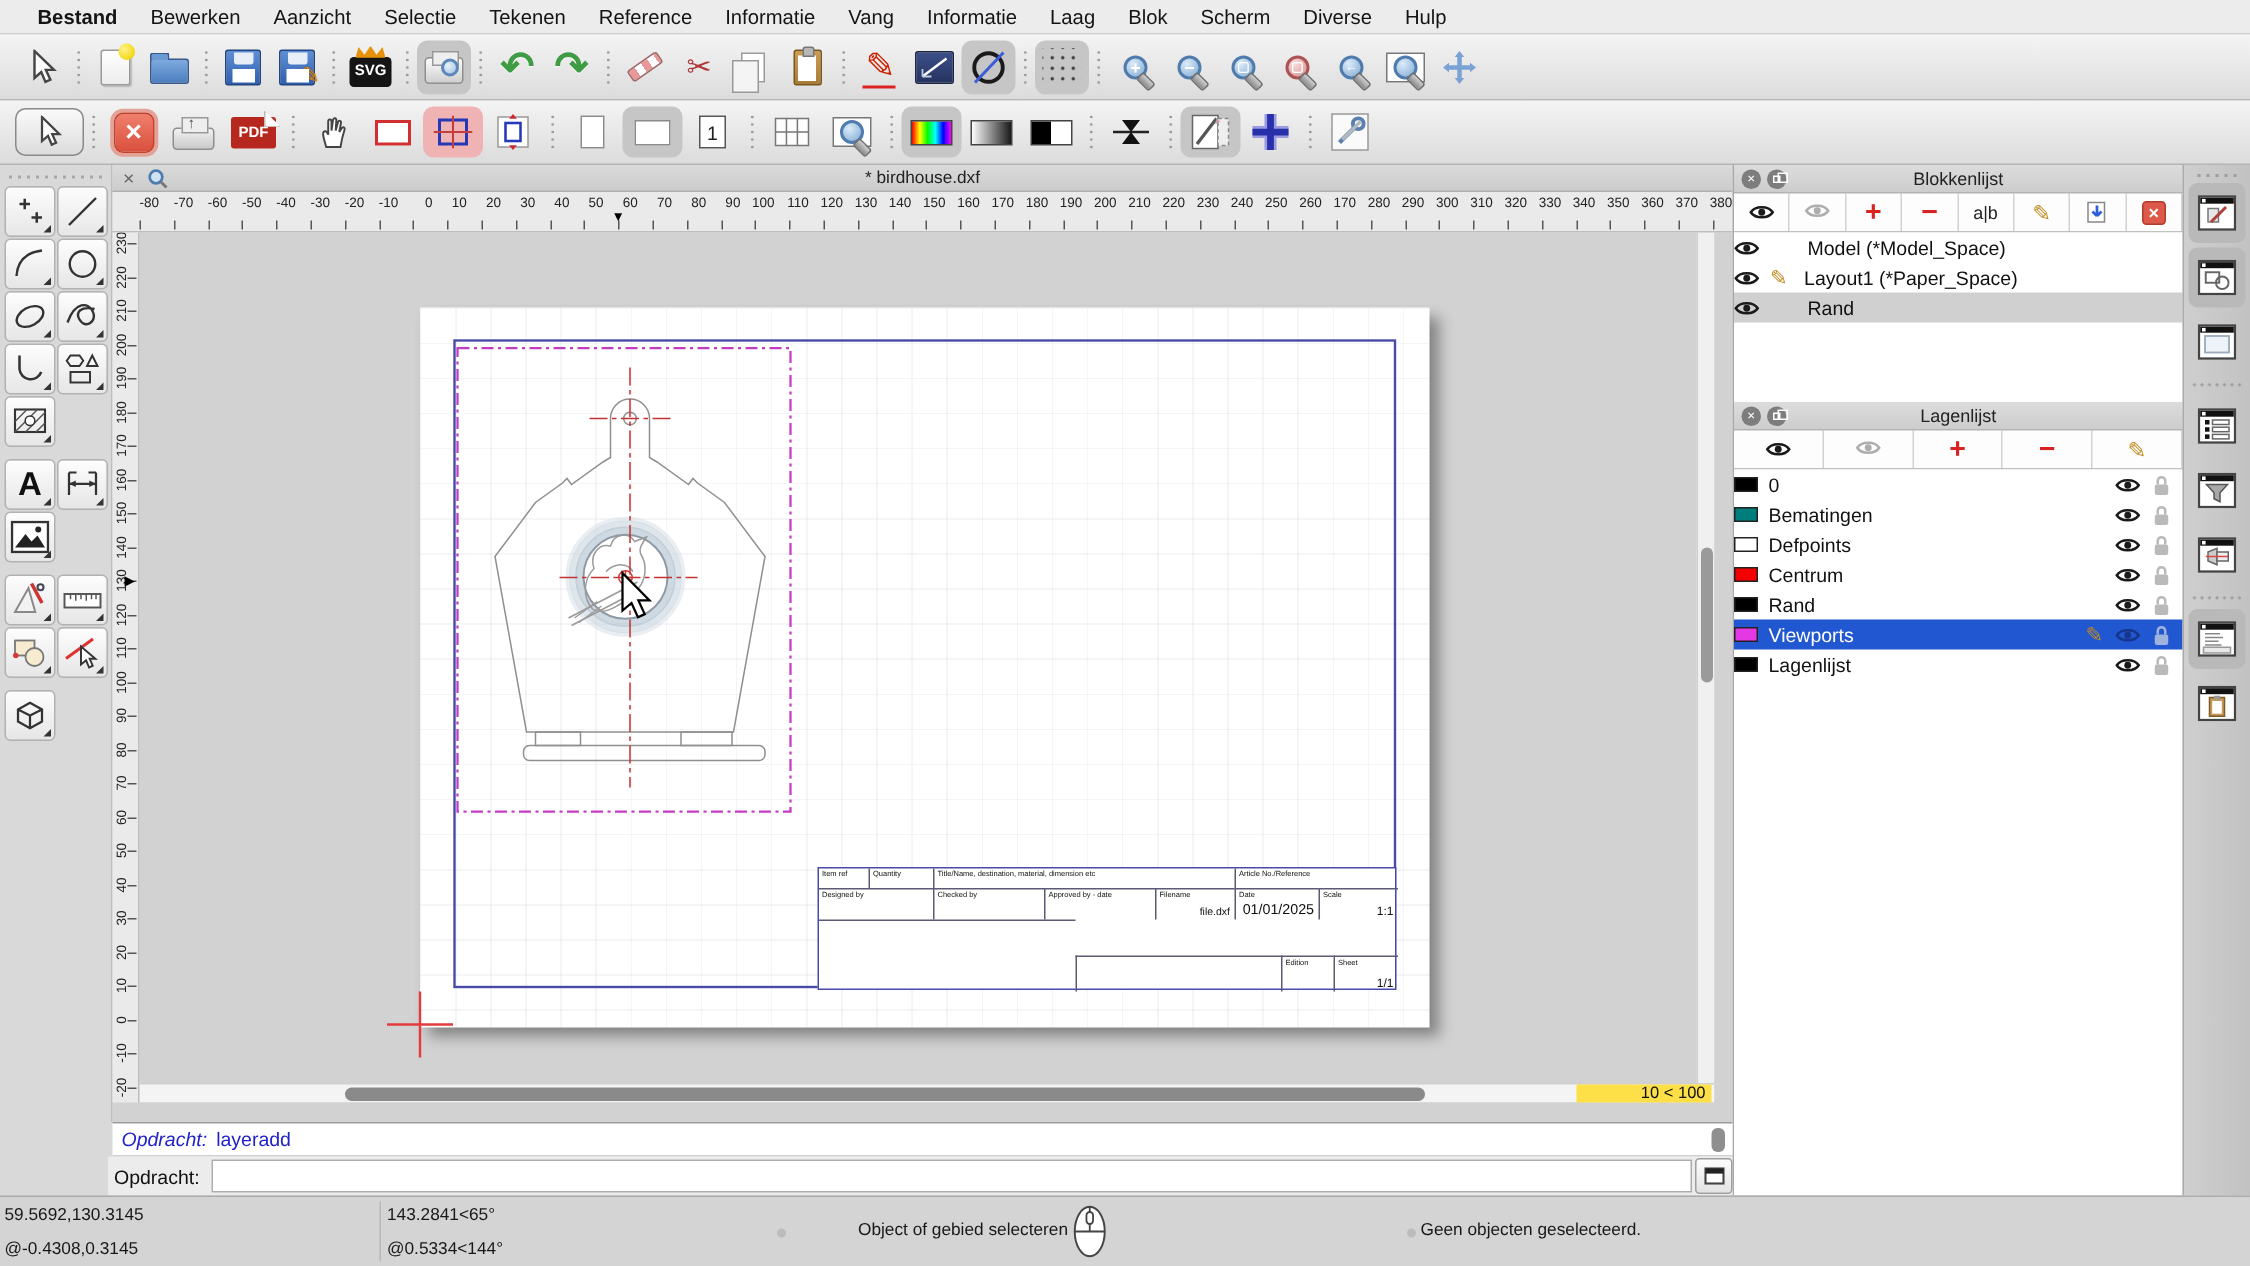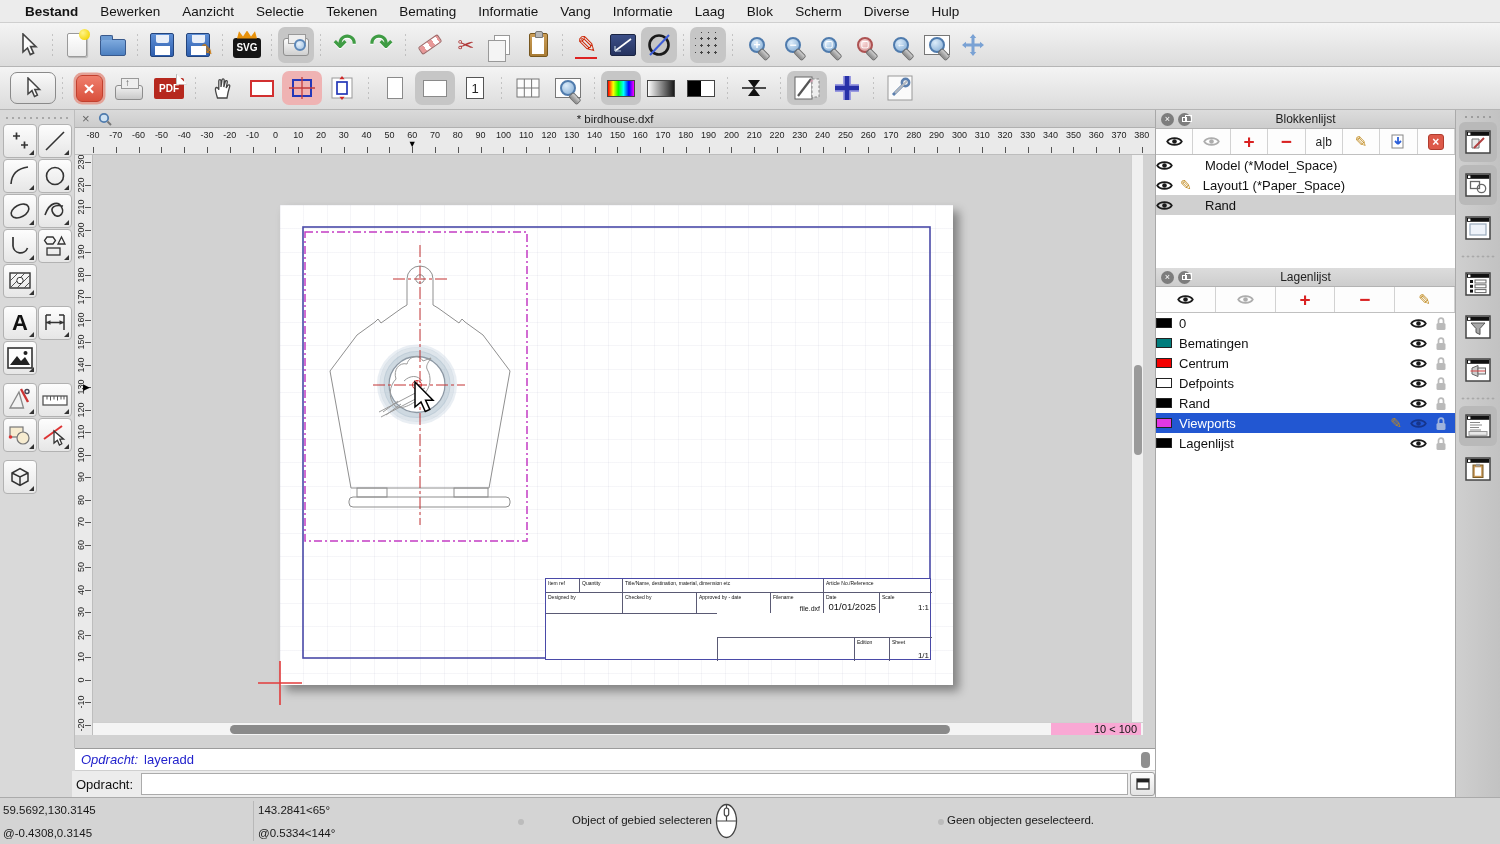--- a/index.html
+++ b/index.html
@@ -122,21 +122,21 @@
   
   #drawing { position:absolute; left:75px; top:110px; width:1080px; height:638px; background:#d2d2d2; }
   #tabbar { position:absolute; left:0; top:0; width:1080px; height:18px;
     background:linear-gradient(#dadada,#cccccc); border-bottom:1px solid #b0b0b0;
     display:flex; align-items:center; font-size:11.5px; color:#333; }
   #tab-close { margin-left:7px; color:#666; font-size:13px; line-height:1; }
   #tab-appicon { margin-left:8px; display:flex; }
   #tab-title { position:absolute; left:0; right:0; text-align:center; color:#222; }
   #hruler { position:absolute; left:0; top:18px; width:1080px; height:27px; background:#eaeaea;
     border-bottom:1px solid #bdbdbd; overflow:hidden; }
-  .hr-label { position:absolute; top:2px; width:26px; margin-left:-13px; text-align:center; font-size:9px; color:#222; }
+  .hr-label { position:absolute; top:2px; width:26px; margin-left:-13px; text-align:right; font-size:9px; color:#222; }
   .hr-tick { position:absolute; bottom:1px; width:1px; height:6px; background:#555; }
   .hr-marker { position:absolute; top:11px; margin-left:-4.5px; font-size:9px; color:#000; }
   #vruler { position:absolute; left:0; top:45px; width:18px; height:580px; background:#eaeaea;
     border-right:1px solid #bdbdbd; overflow:hidden; }
   .vr-label { position:absolute; left:-3px; width:18px; height:10px; font-size:9px; color:#222;
     transform:rotate(-90deg); text-align:center; }
   .vr-tick { position:absolute; right:1px; height:1px; width:6px; background:#555; }
   .vr-marker { position:absolute; left:8px; font-size:9px; color:#000; }
   #canvas { position:absolute; left:18px; top:45px; width:1050px; height:580px; background:#d2d2d2; overflow:hidden; }
   #paper { position:absolute; left:187px; top:50px; width:673px; height:480px; background:#fff;
@@ -145,21 +145,21 @@
       repeating-linear-gradient(to right, rgba(90,90,140,.06) 0 1px, transparent 1px 23.4px),
       repeating-linear-gradient(to bottom, rgba(90,90,140,.06) 0 1px, transparent 1px 23.4px); }
   #draw-svg { position:absolute; left:0; top:0; overflow:visible; }
   #vscroll { position:absolute; right:0; top:0; width:12px; height:567px; background:#f0f0f0;
     border-left:1px solid #cfcfcf; }
   #vscroll .thumb { position:absolute; left:2px; top:210px; width:8px; height:90px; background:#9a9a9a; border-radius:4px; }
   #hscrollrow { position:absolute; left:0; bottom:0; width:1050px; height:13px; background:#f4f4f4;
     border-top:1px solid #cfcfcf; }
   #hscroll { position:absolute; left:0; top:0; width:965px; height:13px; }
   #hscroll .thumb { position:absolute; left:137px; top:2px; width:720px; height:9px; background:#8a8a8a; border-radius:5px; }
-  #gridchip { position:absolute; right:2px; top:0; width:90px; height:13px; background:#f9a8d4;
+  #gridchip { position:absolute; right:2px; top:0; width:90px; height:13px; background:#fde047;
     font-size:11px; color:#111; text-align:right; padding-right:4px; line-height:13px; }
 
   
   #titleblock { position:absolute; left:265px; top:373px; width:386px; height:82px; background:#fff;
     border:1px solid #4a4aa8; font-size:5px; color:#111; }
   .tbc { position:absolute; border-left:1px solid #5a5a74; border-top:1px solid #5a5a74; padding:1px 2px; overflow:hidden; }
   .tbc.nl { border-left:none; } .tbc.nt { border-top:none; }
   .tbv { position:absolute; right:3px; bottom:1px; font-size:8px; }
   #tb-title-cell { font-size:14px; padding:2px 0 0 5px; }
 
@@ -234,21 +234,21 @@
 <body>
 
 <div id="app">
 
   <div id="menubar">
       <div class="menu-item">Bestand</div>
       <div class="menu-item">Bewerken</div>
       <div class="menu-item">Aanzicht</div>
       <div class="menu-item">Selectie</div>
       <div class="menu-item">Tekenen</div>
-      <div class="menu-item">Bemating</div>
+      <div class="menu-item">Reference</div>
       <div class="menu-item">Informatie</div>
       <div class="menu-item">Vang</div>
       <div class="menu-item">Informatie</div>
       <div class="menu-item">Laag</div>
       <div class="menu-item">Blok</div>
       <div class="menu-item">Scherm</div>
       <div class="menu-item">Diverse</div>
       <div class="menu-item">Hulp</div>
     </div>
   <div id="tb1" class="toolbar">
@@ -1099,40 +1099,40 @@
             </span>
             <span style="display:inline-flex">
               <svg width="12" height="15" viewBox="0 0 12 15">
                 <path d="M3.5,7 V4.6 a2.5,2.5 0 0 1 5,0 V7" fill="none" stroke="#bababa" stroke-width="1.7"></path>
                 <rect x="1.5" y="7" width="9" height="7" rx="1.5" fill="#bababa"></rect>
               </svg>
             </span>
           </span>
         </div>
         <div class="list-row">
-          <span class="lr-swatch" style="background:#f40000"></span>
-          <span class="lr-name">Centrum</span>
+          <span class="lr-swatch" style="background:#ffffff"></span>
+          <span class="lr-name">Defpoints</span>
           <span class="lr-icons">
             <span class="eye-wrap">
               <svg width="17" height="11" viewBox="0 0 17 11">
                 <path d="M1.2,5.5 C4,1 13,1 15.8,5.5 C13,10 4,10 1.2,5.5 Z" fill="none" stroke="#1a1a1a" stroke-width="1.7"></path>
                 <circle cx="8.5" cy="5.5" r="2.3" fill="#1a1a1a"></circle>
               </svg>
             </span>
             <span style="display:inline-flex">
               <svg width="12" height="15" viewBox="0 0 12 15">
                 <path d="M3.5,7 V4.6 a2.5,2.5 0 0 1 5,0 V7" fill="none" stroke="#bababa" stroke-width="1.7"></path>
                 <rect x="1.5" y="7" width="9" height="7" rx="1.5" fill="#bababa"></rect>
               </svg>
             </span>
           </span>
         </div>
         <div class="list-row">
-          <span class="lr-swatch" style="background:#ffffff"></span>
-          <span class="lr-name">Defpoints</span>
+          <span class="lr-swatch" style="background:#f40000"></span>
+          <span class="lr-name">Centrum</span>
           <span class="lr-icons">
             <span class="eye-wrap">
               <svg width="17" height="11" viewBox="0 0 17 11">
                 <path d="M1.2,5.5 C4,1 13,1 15.8,5.5 C13,10 4,10 1.2,5.5 Z" fill="none" stroke="#1a1a1a" stroke-width="1.7"></path>
                 <circle cx="8.5" cy="5.5" r="2.3" fill="#1a1a1a"></circle>
               </svg>
             </span>
             <span style="display:inline-flex">
               <svg width="12" height="15" viewBox="0 0 12 15">
                 <path d="M3.5,7 V4.6 a2.5,2.5 0 0 1 5,0 V7" fill="none" stroke="#bababa" stroke-width="1.7"></path>

